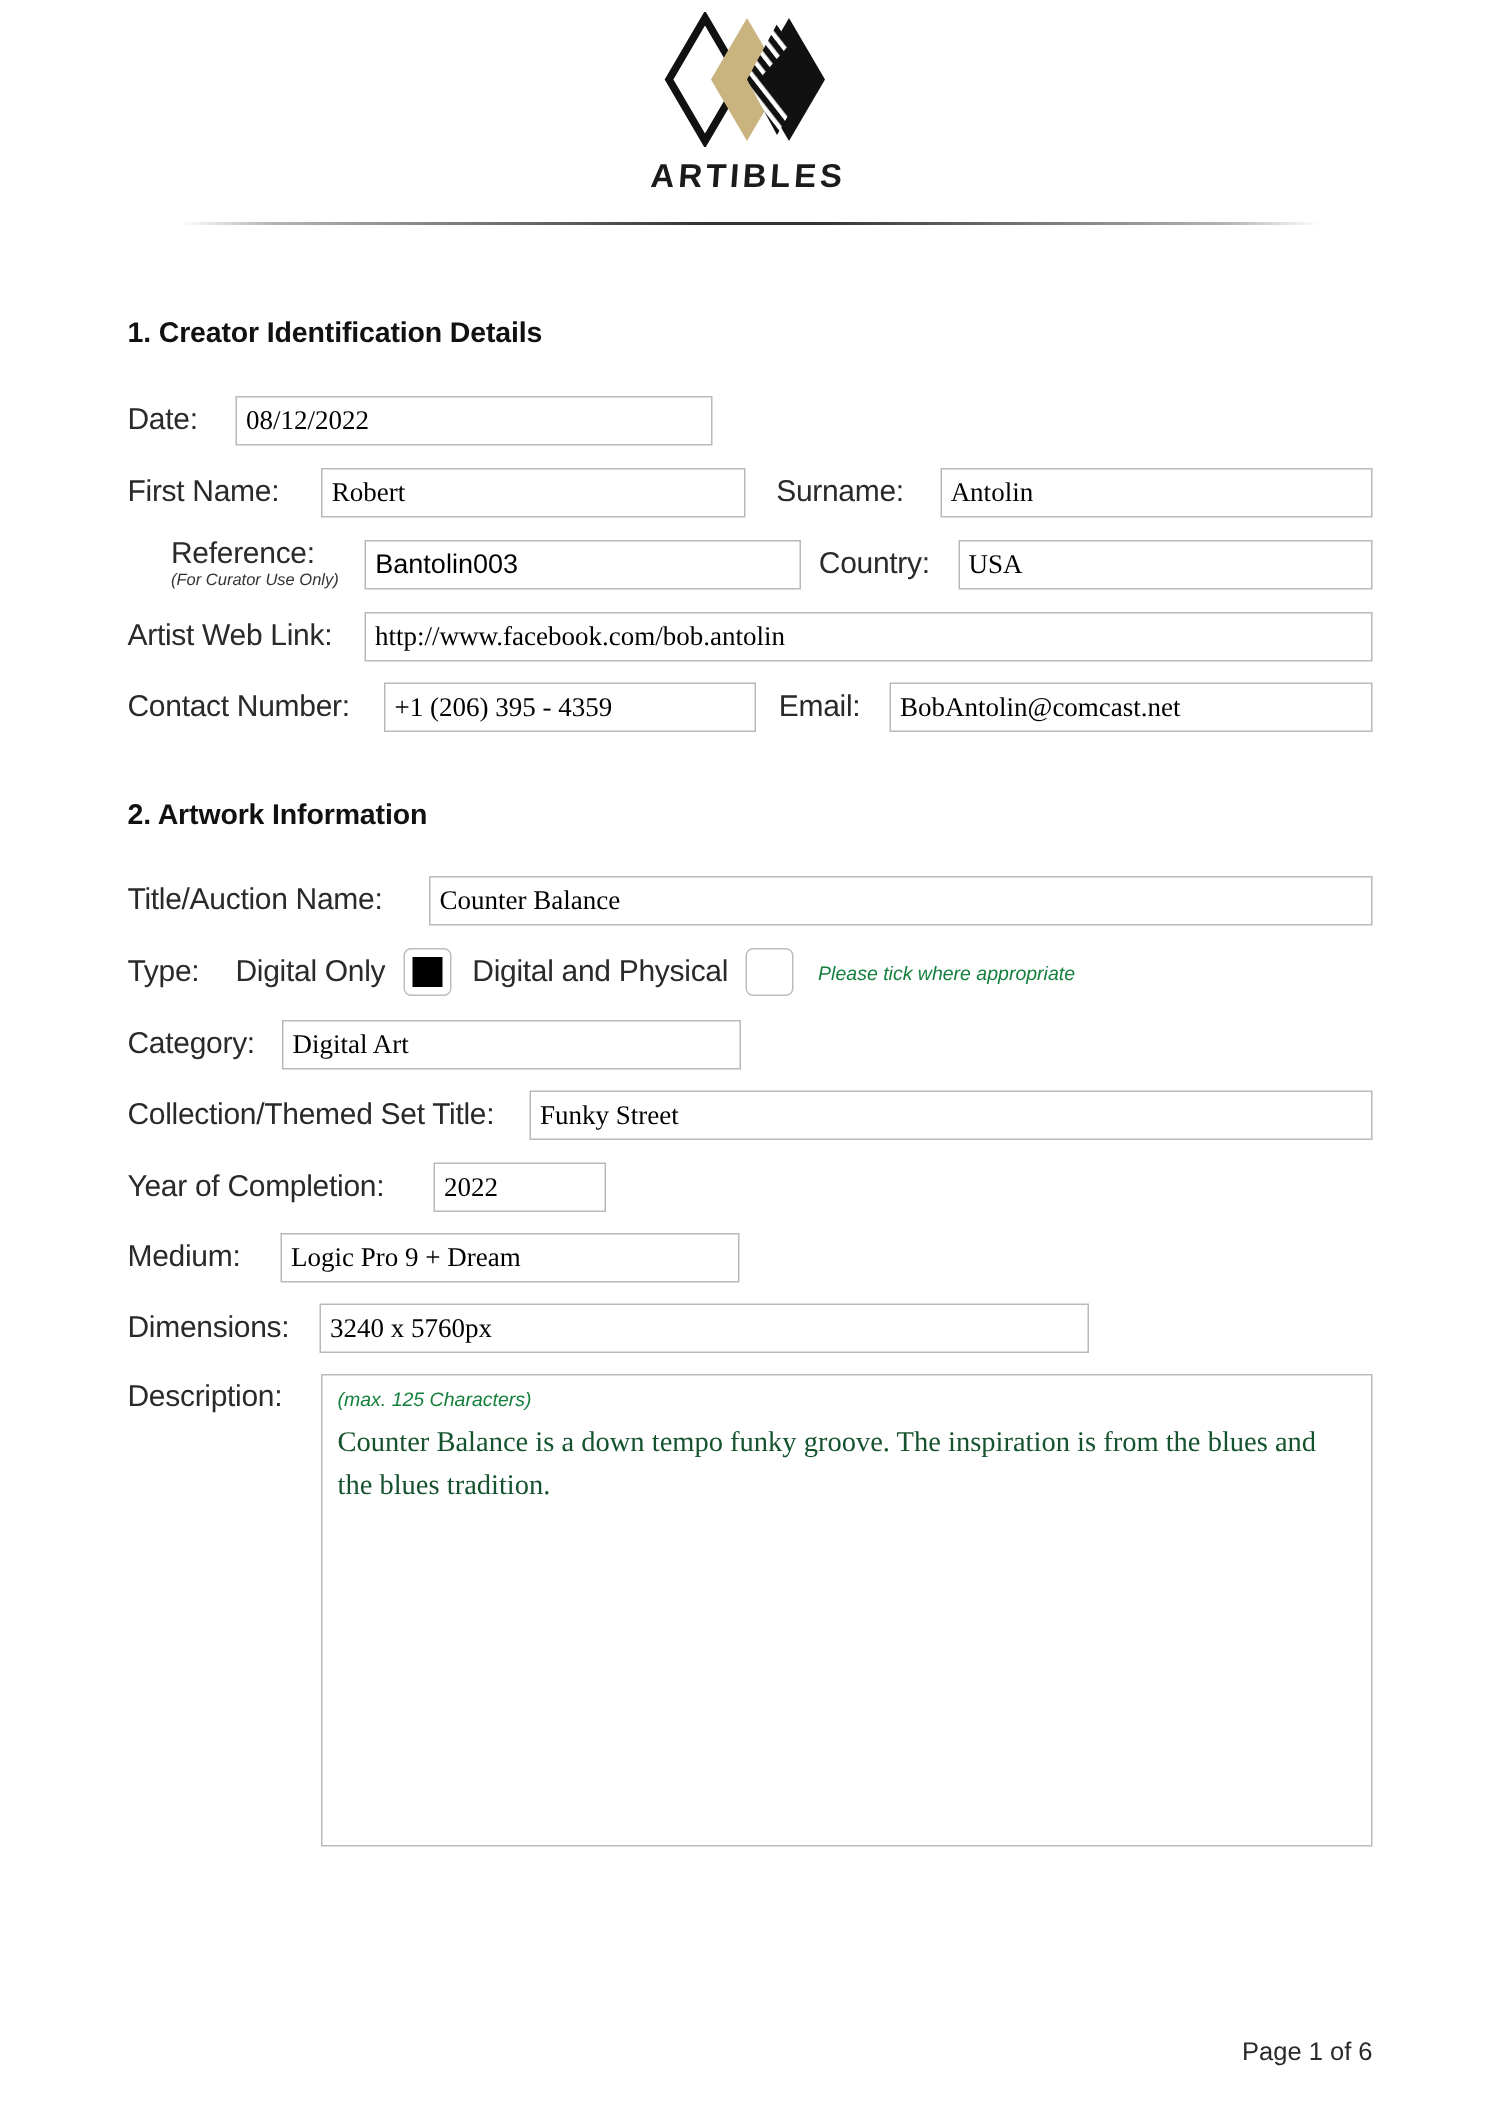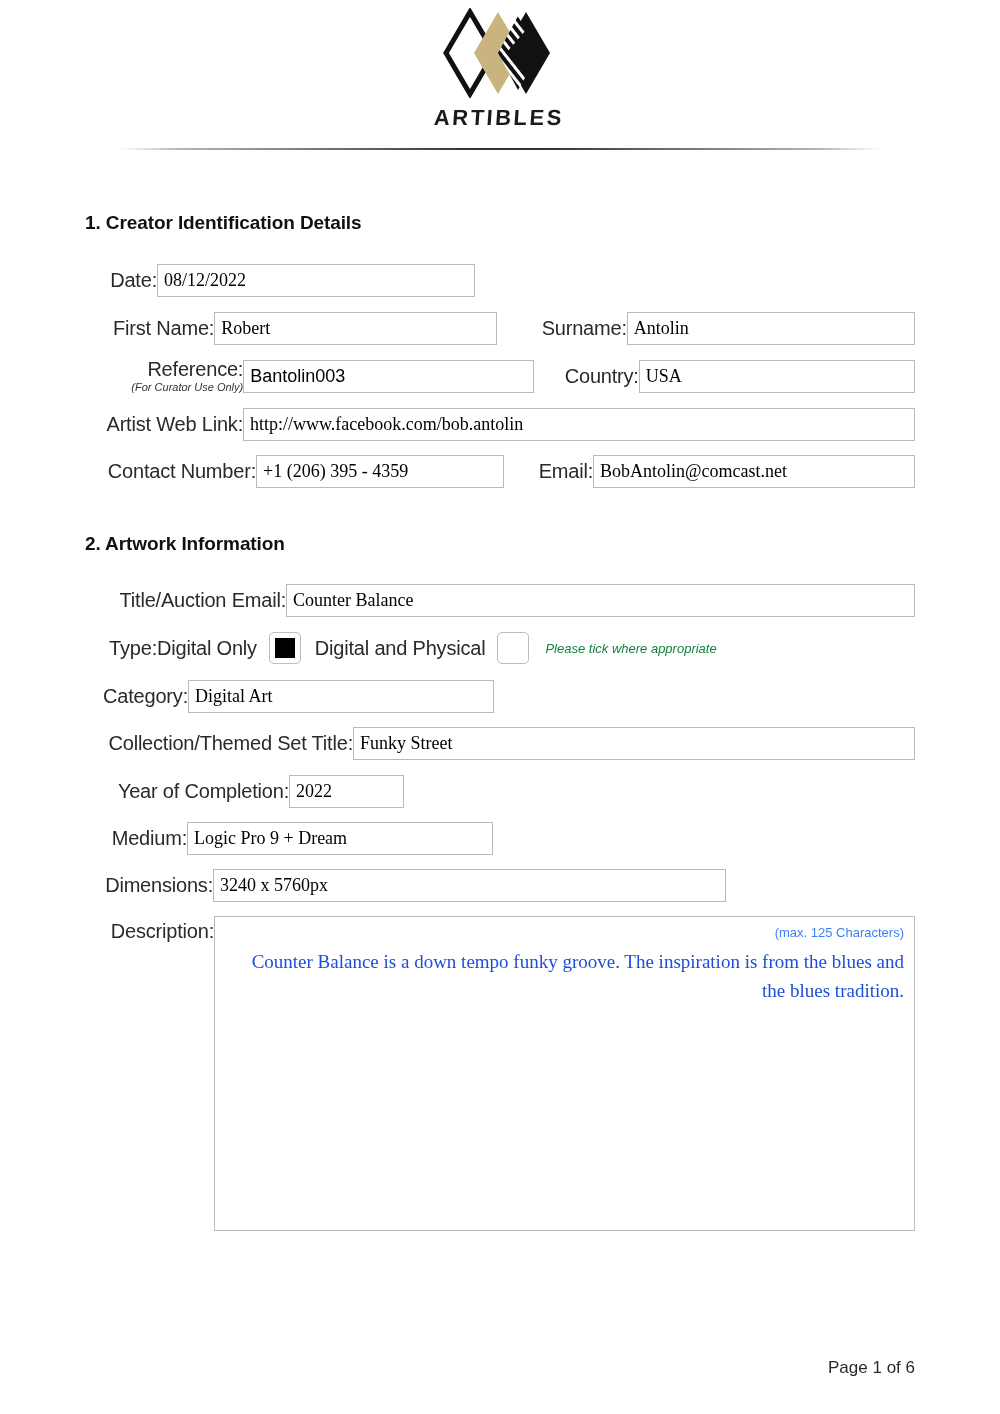--- a/index.html
+++ b/index.html
@@ -66,21 +66,20 @@
   .section-heading {
     font-size: 19px;
     font-weight: 700;
     color: #111111;
     margin: 0;
     letter-spacing: -0.1px;
   }
   .row {
     display: flex;
     align-items: center;
-    text-align: right;
   }
   .label {
     font-size: 20px;
     font-weight: 400;
     color: #2a2a2a;
     white-space: nowrap;
     letter-spacing: -0.2px;
   }
   .label-sub {
     font-size: 11px;
@@ -143,28 +142,29 @@
 
   
   .desc-box {
     box-sizing: border-box;
     border: 1px solid #bcbcbc;
     background: #ffffff;
     padding: 8px 10px 0 10px;
   }
   .desc-hint {
     font-size: 13px;
-    color: #3b82f6;
+    font-style: italic;
+    color: #15803d;
     margin-bottom: 8px;
   }
   .desc-text {
     font-family: "Liberation Serif", serif;
     font-size: 19px;
     line-height: 1.5;
-    color: #1d4ed8;
+    color: #14532d;
   }
 
   .footer {
     position: absolute;
     right: 85px;
     bottom: 36px;
     font-size: 17px;
     color: #2a2a2a;
   }
 </style>
@@ -231,21 +231,21 @@
   <div class="row" style="margin-top:14px;">
     <div class="label" style="width:176px;">Contact Number:</div>
     <div class="field" style="width:255px;">+1 (206) 395 - 4359</div>
     <div class="label" style="width:76px; margin-left:15px;">Email:</div>
     <div class="field" style="width:331px;">BobAntolin@comcast.net</div>
   </div>
 
   <h2 class="section-heading" style="margin-top:45px;">2. Artwork Information</h2>
 
   <div class="row" style="margin-top:29px;">
-    <div class="label" style="width:201px;">Title/Auction Email:</div>
+    <div class="label" style="width:201px;">Title/Auction Name:</div>
     <div class="field" style="width:629px;">Counter Balance</div>
   </div>
 
   <div class="row" style="margin-top:15px;">
     <div class="label" style="width:72px;">Type:</div>
     <div class="label" style="margin-right:12px;">Digital Only</div>
     <div class="checkbox">
       <span class="mark"></span>
     </div>
     <div class="label" style="margin-left:14px; margin-right:12px;">Digital and Physical</div>

